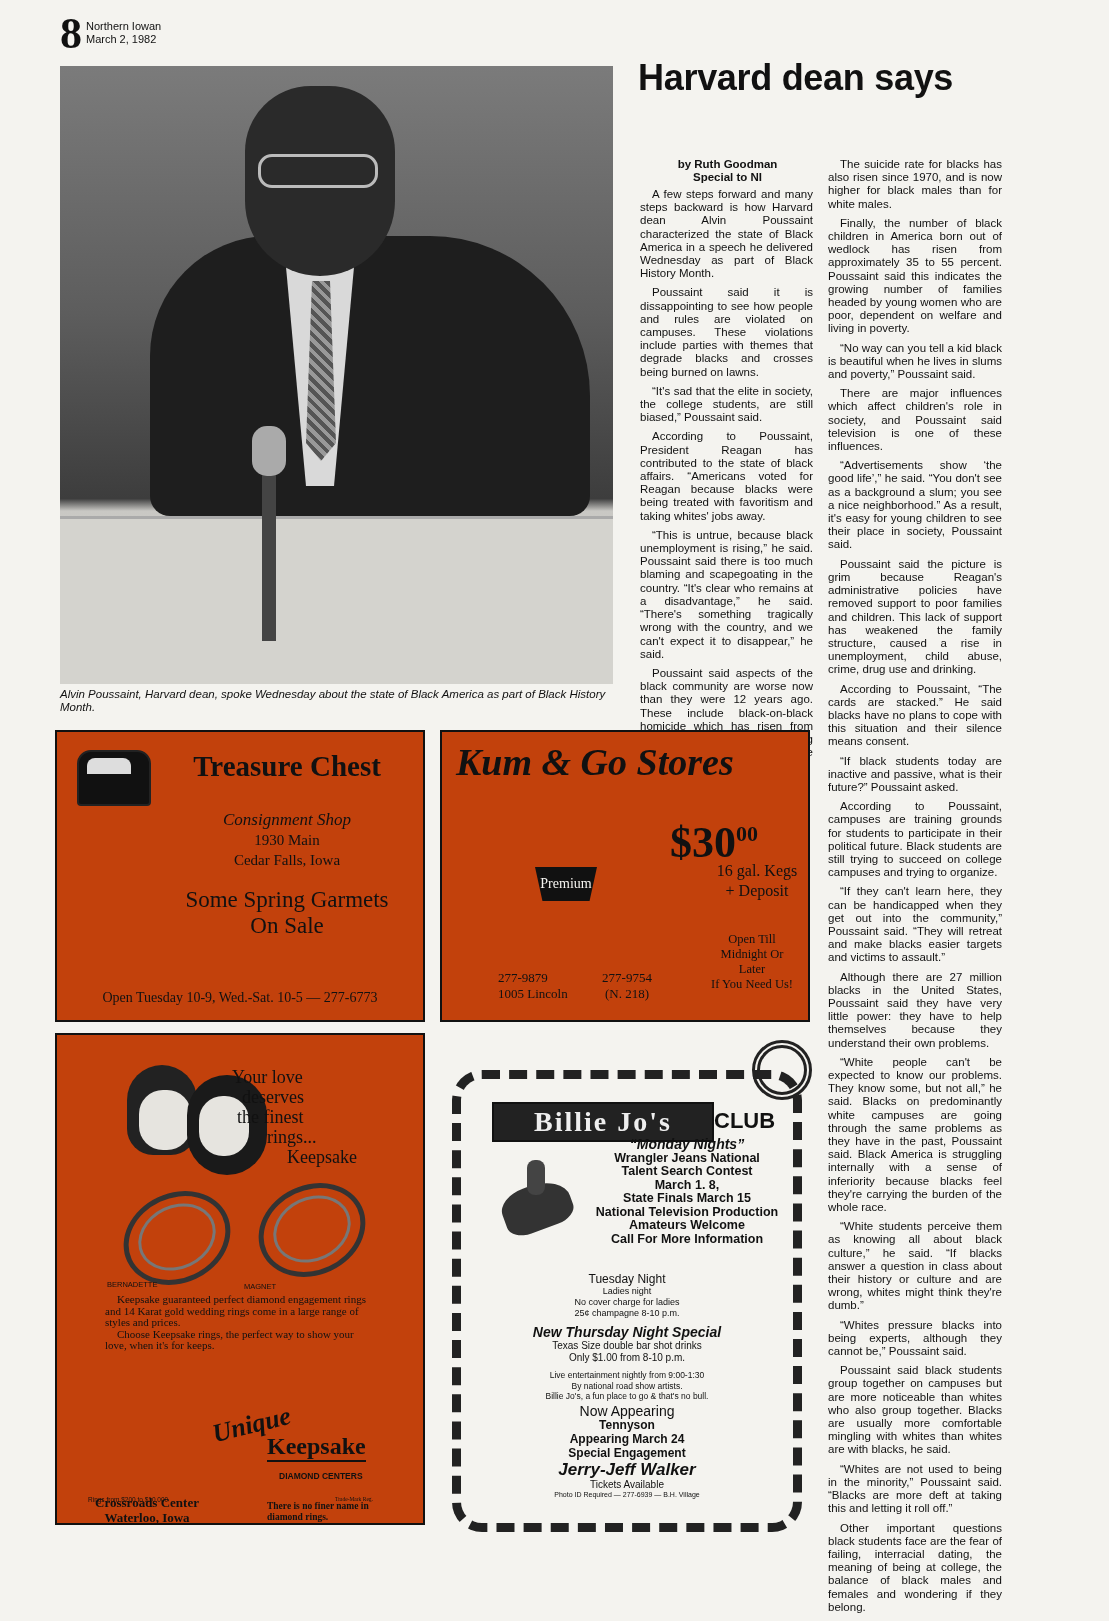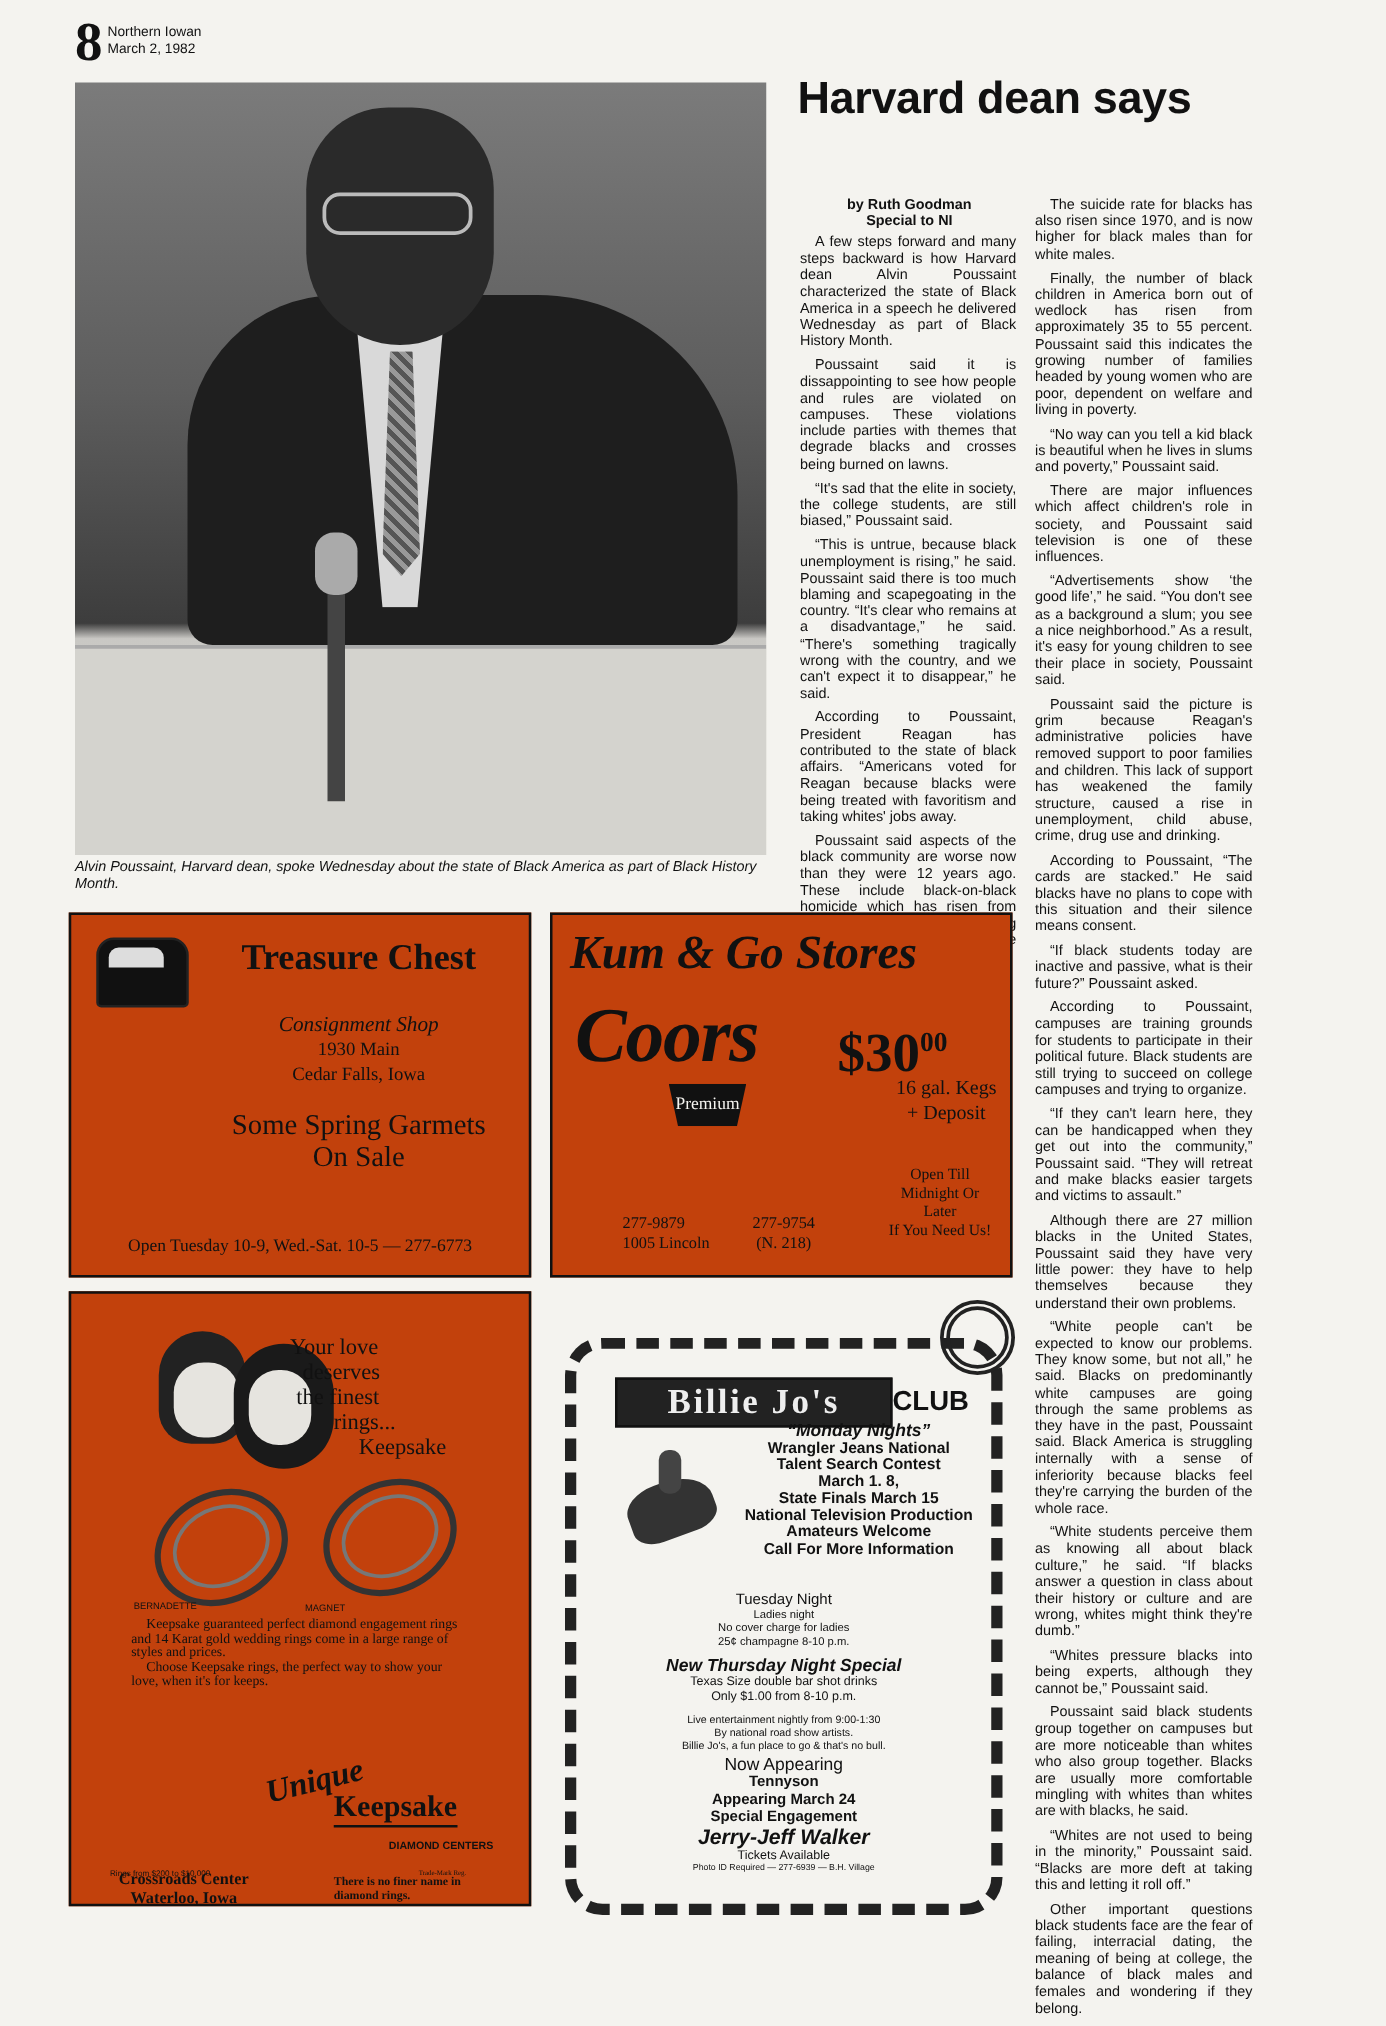--- a/index.html
+++ b/index.html
@@ -76,22 +76,22 @@
   <div>Harvard dean says</div>
 </div>
 <div class="abs byline">
   <div>by Ruth Goodman</div>
   <div>Special to NI</div>
 </div>
 <div class="abs col col1">
   <p>A few steps forward and many steps backward is how Harvard dean Alvin Poussaint characterized the state of Black America in a speech he delivered Wednesday as part of Black History Month.</p>
   <p>Poussaint said it is dissappointing to see how people and rules are violated on campuses. These violations include parties with themes that degrade blacks and crosses being burned on lawns.</p>
   <p>“It's sad that the elite in society, the college students, are still biased,” Poussaint said.</p>
+  <p>According to Poussaint, President Reagan has contributed to the state of black affairs. “Americans voted for Reagan because blacks were being treated with favoritism and taking whites' jobs away.</p>
   <p>“This is untrue, because black unemployment is rising,” he said. Poussaint said there is too much blaming and scapegoating in the country. “It's clear who remains at a disadvantage,” he said. “There's something tragically wrong with the country, and we can't expect it to disappear,” he said.</p>
-  <p>According to Poussaint, President Reagan has contributed to the state of black affairs. “Americans voted for Reagan because blacks were being treated with favoritism and taking whites' jobs away.</p>
   <p>Poussaint said aspects of the black community are worse now than they were 12 years ago. These include black-on-black homicide which has risen from the second to the first leading cause of death for blacks in the past 12 years.</p>
 </div>
 <div class="abs col col2">
   <p>The suicide rate for blacks has also risen since 1970, and is now higher for black males than for white males.</p>
   <p>Finally, the number of black children in America born out of wedlock has risen from approximately 35 to 55 percent. Poussaint said this indicates the growing number of families headed by young women who are poor, dependent on welfare and living in poverty.</p>
   <p>“No way can you tell a kid black is beautiful when he lives in slums and poverty,” Poussaint said.</p>
   <p>There are major influences which affect children's role in society, and Poussaint said television is one of these influences.</p>
   <p>“Advertisements show ‘the good life’,” he said. “You don't see as a background a slum; you see a nice neighborhood.” As a result, it's easy for young children to see their place in society, Poussaint said.</p>
   <p>Poussaint said the picture is grim because Reagan's administrative policies have removed support to poor families and children. This lack of support has weakened the family structure, caused a rise in unemployment, child abuse, crime, drug use and drinking.</p>
   <p>According to Poussaint, “The cards are stacked.” He said blacks have no plans to cope with this situation and their silence means consent.</p>
@@ -113,21 +113,20 @@
   <div class="abs center" style="left:110px;top:78px;width:240px;font-size:17px;font-style:italic;">Consignment Shop</div>
   <div class="abs center" style="left:110px;top:100px;width:240px;font-size:15px;">1930 Main</div>
   <div class="abs center" style="left:110px;top:120px;width:240px;font-size:15px;">Cedar Falls, Iowa</div>
   <div class="abs center" style="left:100px;top:155px;width:260px;font-size:23px;">Some Spring Garmets</div>
   <div class="abs center" style="left:100px;top:181px;width:260px;font-size:23px;">On Sale</div>
   <div class="abs center" style="left:0;top:258px;width:366px;font-size:14px;">Open Tuesday 10-9, Wed.-Sat. 10-5 — 277-6773</div>
 </div>
 
 <div class="ad kg serif">
   <div class="abs" style="left:14px;top:8px;width:350px;font-size:38px;font-weight:bold;font-style:italic;white-space:nowrap;">Kum &amp; Go Stores</div>
-  <div class="abs" style="left:18px;top:62px;font-size:62px;font-weight:bold;font-style:italic;letter-spacing:-1px;">Coors</div>
   <div class="premium">Premium</div>
   <div class="abs" style="left:228px;top:80px;font-size:44px;font-weight:bold;line-height:44px;">
     <span>$30</span><sup style="font-size:22px;">00</sup>
   </div>
   <div class="abs center" style="left:265px;top:130px;width:100px;font-size:16px;">16 gal. Kegs</div>
   <div class="abs center" style="left:265px;top:150px;width:100px;font-size:16px;">+ Deposit</div>
   <div class="abs center" style="left:255px;top:200px;width:110px;font-size:12.5px;line-height:15px;">
     <div>Open Till</div>
     <div>Midnight Or</div>
     <div>Later</div>
@@ -162,21 +161,21 @@
   <div class="ring" style="left:200px;top:150px;"></div>
   <div class="ring i" style="left:215px;top:162px;width:80px;height:64px;"></div>
   <div class="abs" style="left:50px;top:245px;font-family:'Liberation Sans',sans-serif;font-size:7.5px;">BERNADETTE</div>
   <div class="abs" style="left:187px;top:247px;font-family:'Liberation Sans',sans-serif;font-size:7.5px;">MAGNET</div>
   <div class="abs" style="left:48px;top:259px;width:270px;font-size:11px;line-height:11.5px;">
     <div style="text-indent:12px;">Keepsake guaranteed perfect diamond engagement rings and 14 Karat gold wedding rings come in a large range of styles and prices.</div>
     <div style="text-indent:12px;">Choose Keepsake rings, the perfect way to show your love, when it's for keeps.</div>
   </div>
   <div class="abs" style="left:155px;top:375px;font-size:26px;font-weight:bold;font-style:italic;transform:rotate(-14deg);">Unique</div>
   <div class="abs" style="left:210px;top:398px;font-size:24px;font-weight:bold;border-bottom:2px solid #111;">Keepsake</div>
-  <div class="abs" style="left:222px;top:436px;font-family:'Liberation Sans',sans-serif;font-size:8.5px;font-weight:bold;margin-left:32px;">DIAMOND CENTERS</div>
+  <div class="abs" style="left:222px;top:436px;font-family:'Liberation Sans',sans-serif;font-size:8.5px;font-weight:bold;">DIAMOND CENTERS</div>
   <div class="abs center" style="left:20px;top:460px;width:140px;font-size:13px;font-weight:bold;line-height:15px;">
     <div>Crossroads Center</div>
     <div>Waterloo, Iowa</div>
   </div>
   <div class="abs" style="left:210px;top:466px;width:120px;font-size:9.5px;font-weight:bold;line-height:11px;">There is no finer name in diamond rings.</div>
 </div>
 <div class="abs" style="left:88px;top:1496px;font-size:6.5px;">Rings from $200 to $10,000</div>
 <div class="abs serif" style="left:335px;top:1496px;font-size:5.5px;">Trade-Mark Reg.</div>
 
 <div class="ad bj">

